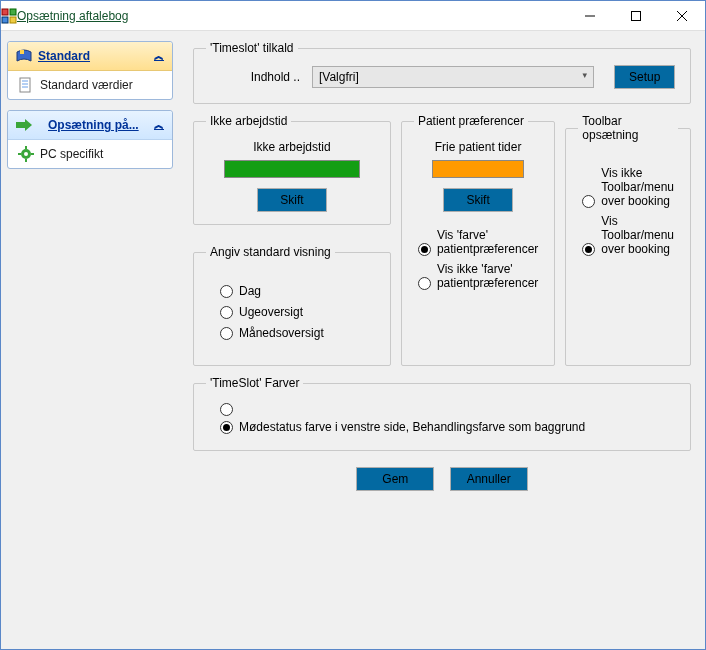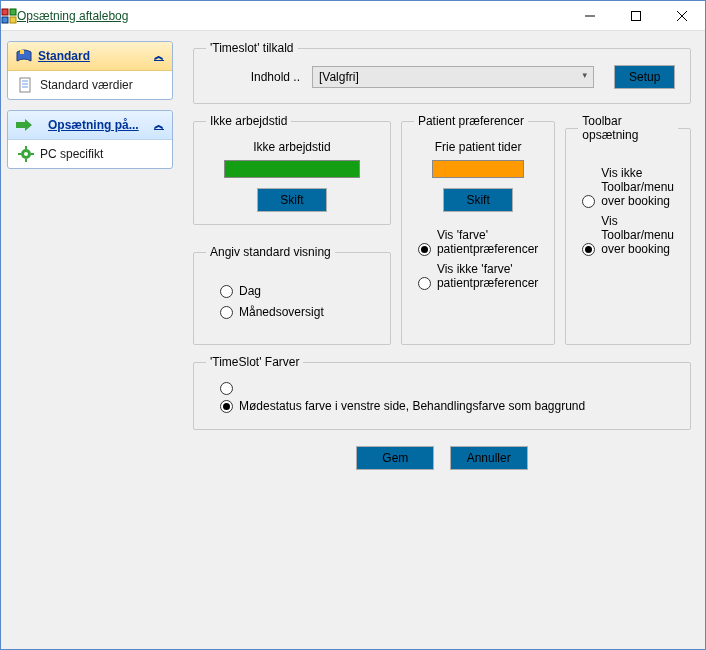--- a/index.html
+++ b/index.html
@@ -144,20 +144,24 @@
 
           <fieldset style="flex:1">
             <legend>Angiv standard visning</legend>
             <div id="dv-radios" class="radios-pad">
                 <div class="radio-row" style="margin: 7px 0px;">
                   <span class="radio"></span>
                   <span>Dag</span>
                 </div>
                 <div class="radio-row" style="margin: 7px 0px;">
                   <span class="radio"></span>
+                  <span>Ugeoversigt</span>
+                </div>
+                <div class="radio-row" style="margin: 7px 0px;">
+                  <span class="radio"></span>
                   <span>Månedsoversigt</span>
                 </div>
               </div>
           </fieldset>
         </div>
 
         <div style="flex:1;display:flex;flex-direction:row;gap:10px;">
           <fieldset>
             <legend>Patient præferencer</legend>
             <div class="centered" style="padding-top:4px">Frie patient tider</div>

